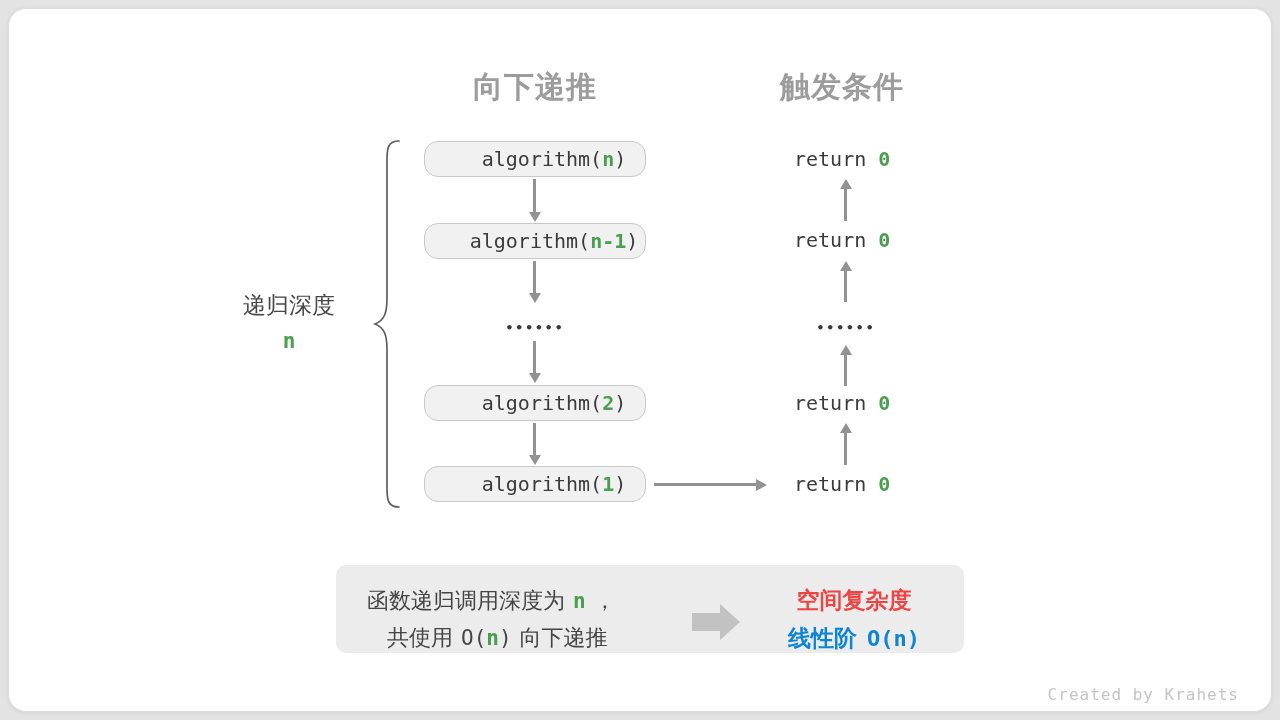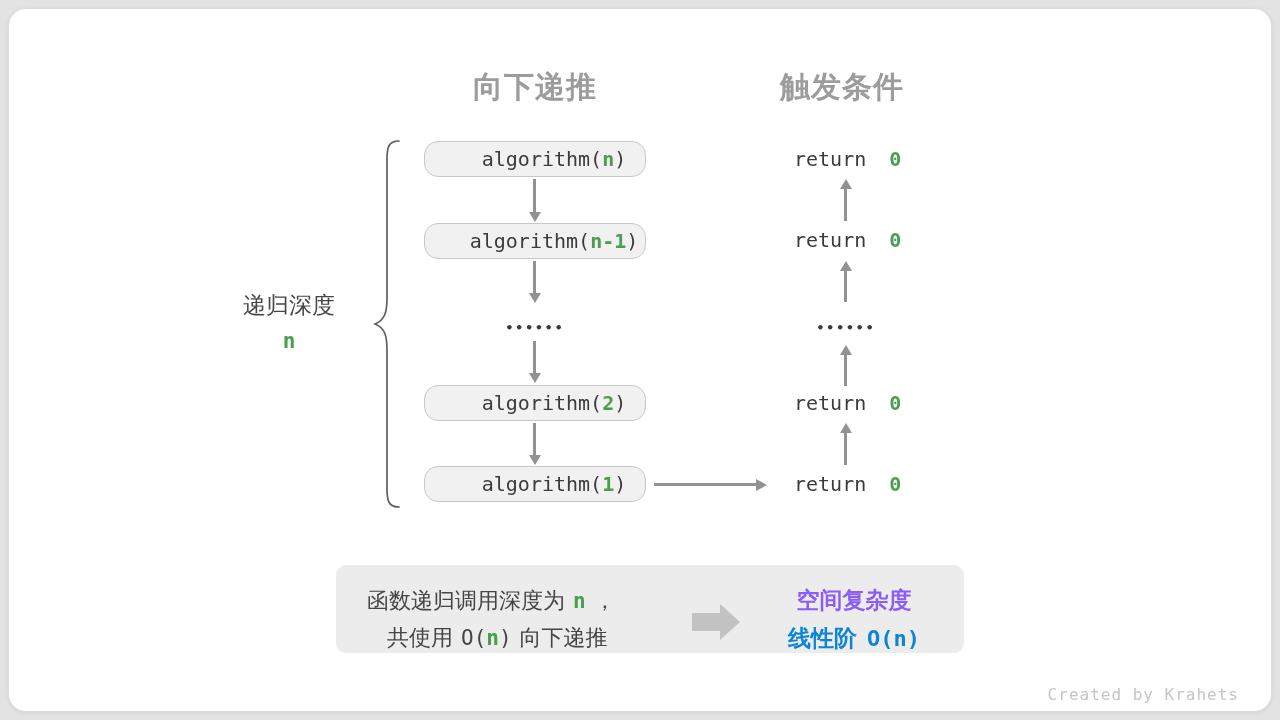--- a/index.html
+++ b/index.html
@@ -39,21 +39,21 @@
     display:flex;align-items:center;justify-content:center;
     font-size:20px;color:#3b3b3b;
     box-sizing:border-box;
     padding-left:38px;
   }
   .return-row{
     left:785px;width:110px;height:26px;
     display:flex;align-items:center;
     font-size:20px;color:#3b3b3b;
   }
-  .return-row .kw{margin-right:23px;}
+  .return-row .kw{margin-right:12px;}
 
   .dots{
     width:100px;text-align:center;
     font-size:13px;font-weight:bold;color:#3a3a3a;
     letter-spacing:2px;
   }
 
   .arrow-v{width:3px;background:#929292;}
   .arrow-v.down::after{
     content:"";position:absolute;top:100%;left:50%;transform:translateX(-50%);
@@ -82,21 +82,21 @@
 
   .block-arrow{left:683px;top:595px;width:48px;height:36px;}
   .block-arrow .shaft{position:absolute;left:0;top:9px;width:28px;height:18px;background:#c2c2c2;}
   .block-arrow .head{
     position:absolute;left:28px;top:0;width:0;height:0;
     border-top:18px solid transparent;border-bottom:18px solid transparent;
     border-left:20px solid #c2c2c2;
   }
 
   .result-title{left:745px;top:576px;width:200px;text-align:center;
-    font-size:23px;font-weight:bold;color:#8b5cf6;}
+    font-size:23px;font-weight:bold;color:#ef4444;}
   .result-value{left:745px;top:614px;width:200px;text-align:center;
     font-size:23px;font-weight:bold;}
   .result-value .mono{margin-left:10px;font-size:22px;}
 
   .credit{
     right:32px;top:676px;
     font-family:"DejaVu Sans Mono",monospace;
     font-size:16px;color:#c5c5c5;letter-spacing:1px;
   }
 </style>

